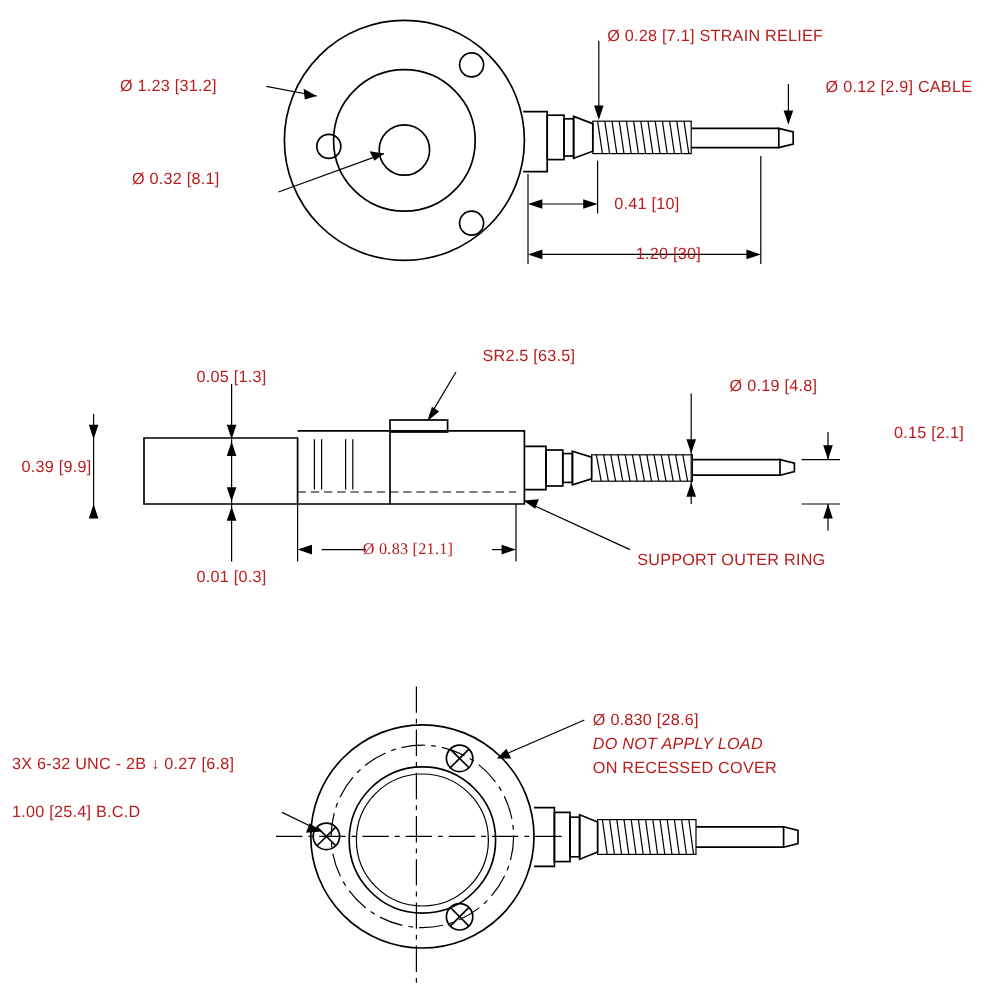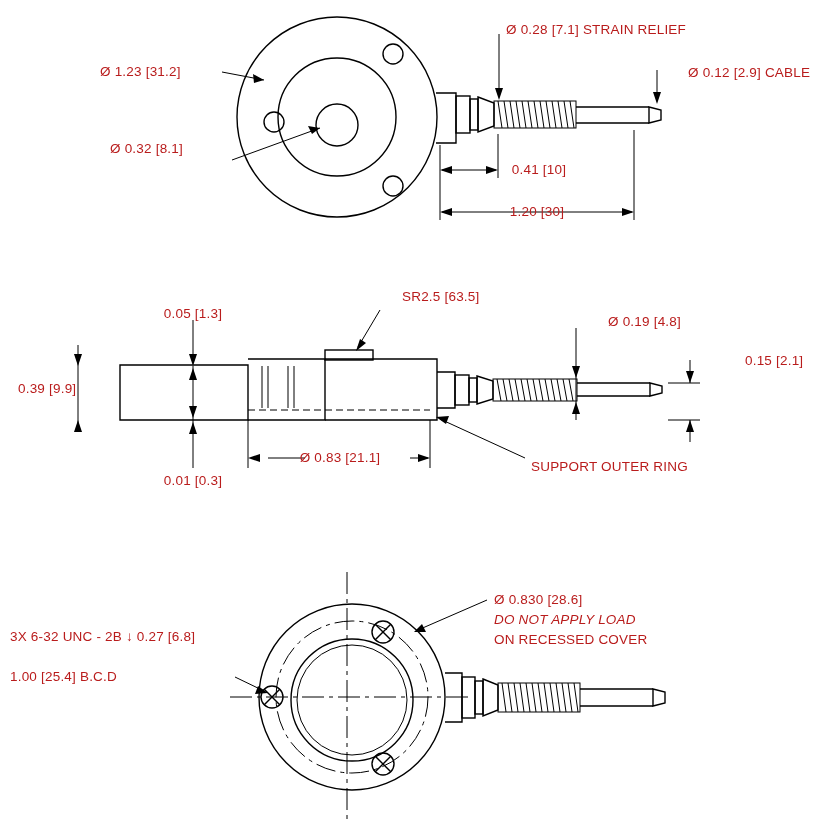--- a/index.html
+++ b/index.html
@@ -260,35 +260,35 @@
   <div class="lbl right" style="left:100px; top:63px; width:122px;">Ø 1.23 [31.2]</div>
 
   <div class="lbl right" style="left:110px; top:140px; width:122px;">Ø 0.32 [8.1]</div>
 
   <div class="lbl" style="left:506px; top:21px;">Ø 0.28 [7.1] STRAIN RELIEF</div>
 
   <div class="lbl" style="left:688px; top:64px;">Ø 0.12 [2.9] CABLE</div>
 
   <div class="lbl center" style="left:479px; top:161px; width:120px;">0.41 [10]</div>
 
-  <div class="lbl center" style="left:477px; top:203px; width:120px;">1.20 [30]</div>
+  <div class="lbl center" style="left:497px; top:203px; width:120px;">1.20 [30]</div>
 
   <div class="lbl center" style="left:133px; top:305px; width:120px;">0.05 [1.3]</div>
 
   <div class="lbl" style="left:388px; top:288px;margin-left:14px;">SR2.5 [63.5]</div>
 
   <div class="lbl" style="left:608px; top:313px;">Ø 0.19 [4.8]</div>
 
   <div class="lbl" style="left:745px; top:352px;">0.15 [2.1]</div>
 
   <div class="lbl right" style="left:0px; top:380px; width:116px;margin-left:18px;">0.39 [9.9]</div>
 
   <div class="lbl center" style="left:133px; top:472px; width:120px;">0.01 [0.3]</div>
 
-  <div class="lbl center" style="left:279px; top:449px; width:122px;">Ø 0.83 [21.1]</div>
+  <div class="lbl center" style="left:279px; top:449px; width:122px;font-family:Liberation Serif, serif;">Ø 0.83 [21.1]</div>
 
   <div class="lbl" style="left:531px; top:458px;">SUPPORT OUTER RING</div>
 
   <div class="lbl right" style="left:10px; top:628px; width:222px;">3X 6-32 UNC - 2B ↓ 0.27 [6.8]</div>
   <div class="lbl right" style="left:10px; top:668px; width:222px;">1.00 [25.4] B.C.D</div>
 
   <div class="lbl" style="left:494px; top:591px;">Ø 0.830 [28.6]</div>
   <div class="lbl" style="left:494px; top:611px;font-style:italic;">DO NOT APPLY LOAD</div>
   <div class="lbl" style="left:494px; top:631px;">ON RECESSED COVER</div>
 

